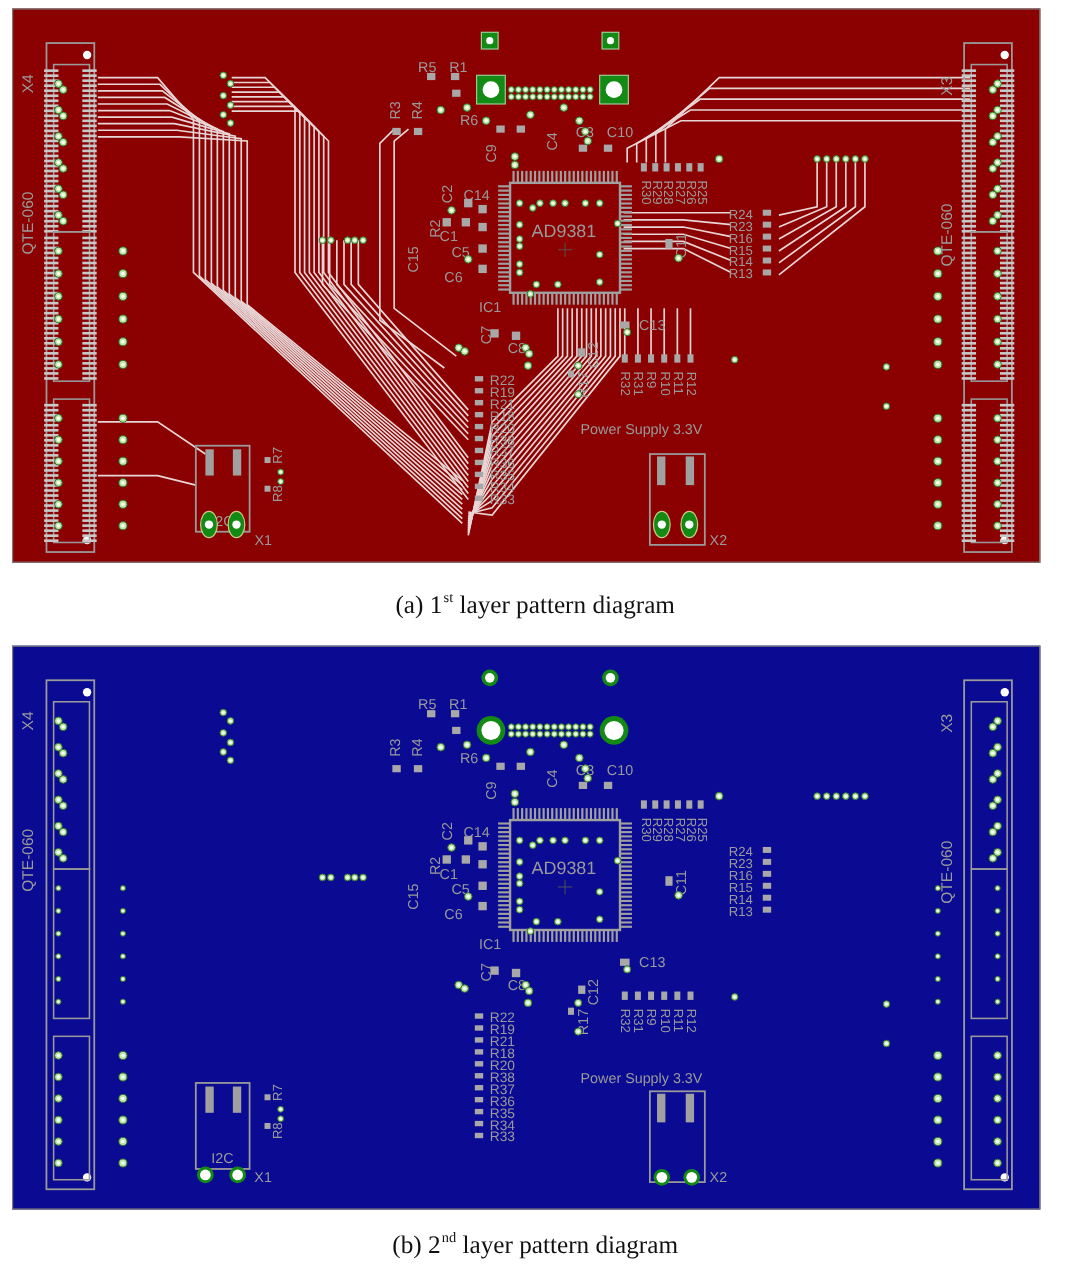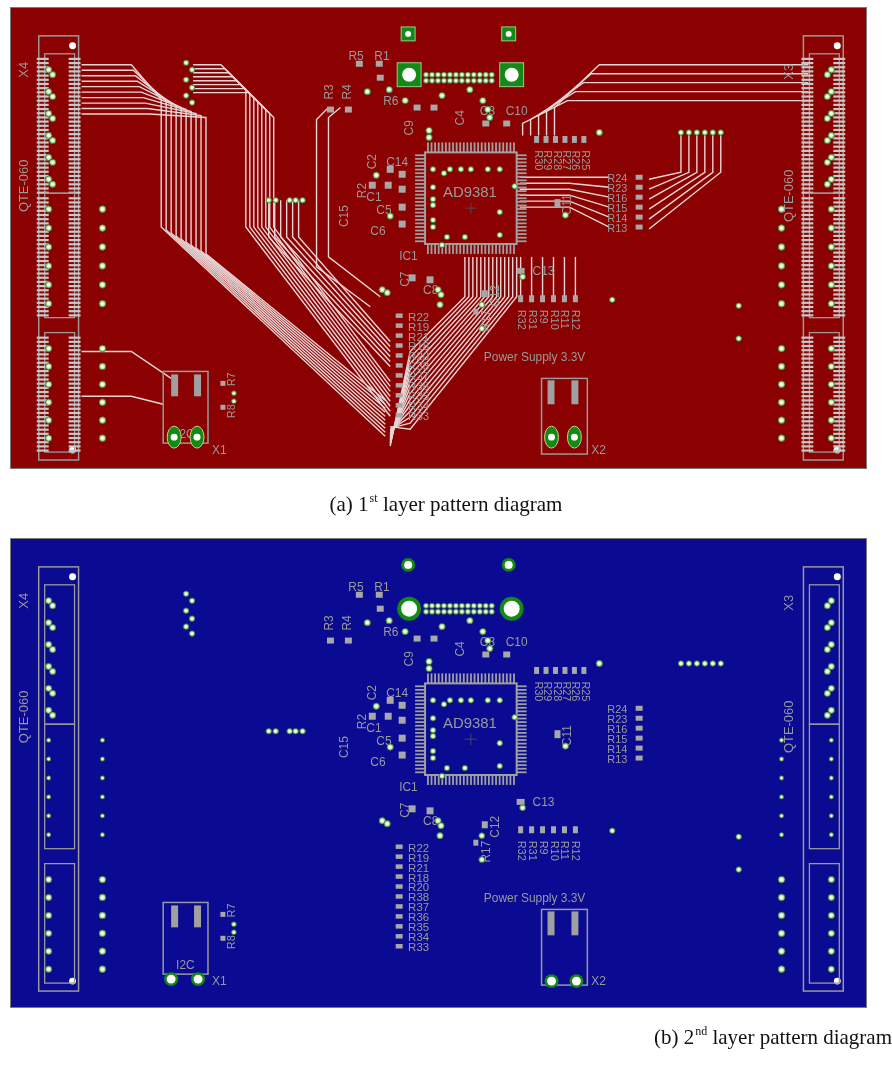--- a/index.html
+++ b/index.html
@@ -4,21 +4,21 @@
 <style>
   html,body{margin:0;padding:0;background:#fff;}
   body{width:892px;height:1068px;position:relative;overflow:hidden;font-family:"Liberation Sans",sans-serif;}
   .board{position:absolute;left:10px;width:857px;border:1px solid #7a7a7a;box-sizing:border-box;}
   #board-a{top:7px;height:462px;background:#8b0000;}
   #board-b{top:538px;height:470px;background:#0a0a92;}
   .board svg{position:absolute;left:0;top:0;width:100%;height:100%;}
   .caption{position:absolute;left:0;width:892px;text-align:center;font-family:"Liberation Serif",serif;font-size:21px;color:#111;}
   .caption sup{font-size:12px;vertical-align:9px;margin-left:1px;}
   #caption-a{top:491px;}
-  #caption-b{top:1024px;text-align:right;}
+  #caption-b{top:1024px;}
   .silk{font-family:"Liberation Sans",sans-serif;fill:#9a9a9a;}
 </style>
 </head>
 <body>
 
 <div class="board" id="board-a">
   <svg viewBox="0 0 857 462" xmlns="http://www.w3.org/2000/svg">
     <g id="a-traces" fill="none" stroke="#e8d6d6" stroke-width="1.4">
         <path d="M70 57 L120 57 L150 92 L150 220 L375 430"></path>
         <path d="M70 62.5 L122 62.5 L155 94 L155 223 L375 426"></path>

